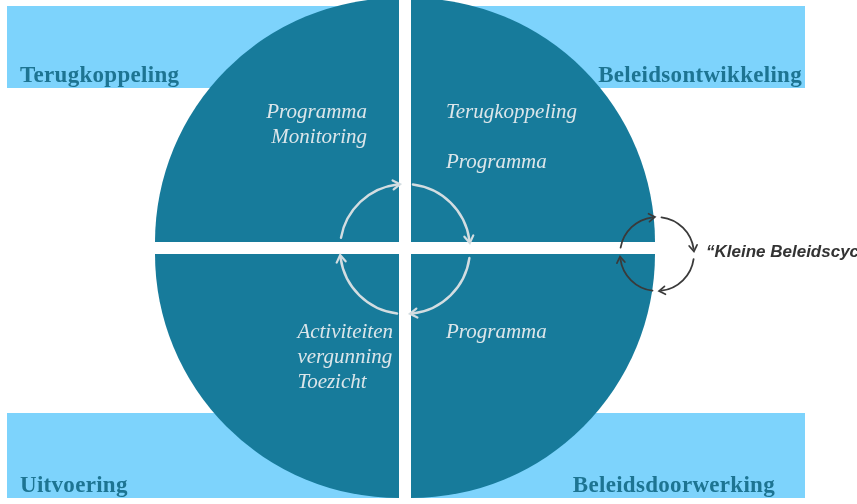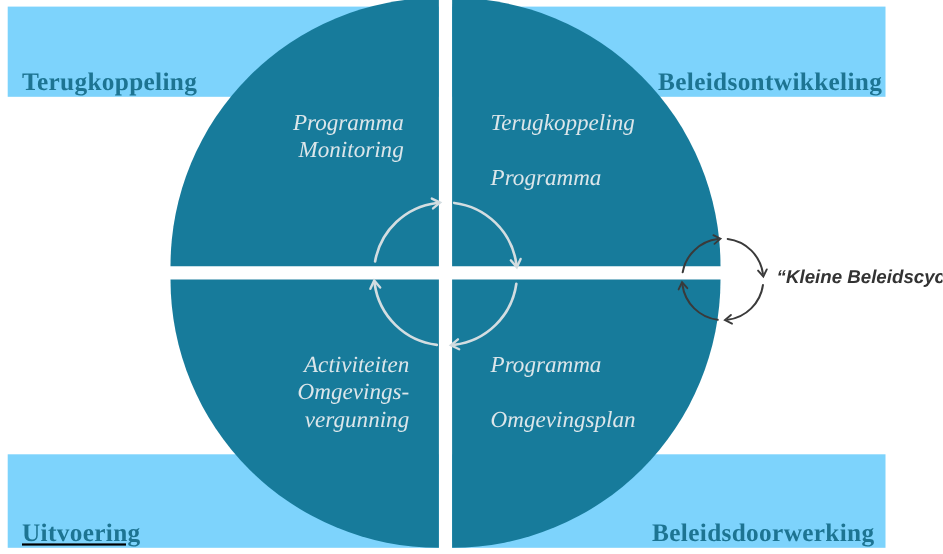--- a/index.html
+++ b/index.html
@@ -13,43 +13,43 @@
   }
   .bar {
     position: absolute;
     background: #7dd3fc;
     display: flex;
     align-items: flex-end;
     box-sizing: border-box;
   }
   .bar.tl { left: 7px;   top: 6px;   width: 392px; height: 82px; padding-left: 13px; }
   .bar.tr { left: 411px; top: 6px;   width: 394px; height: 82px; justify-content: flex-end; padding-right: 3px; }
-  .bar.bl { left: 7px;   top: 413px; width: 392px; height: 85px; padding-left: 13px; text-decoration: underline; }
-  .bar.br { left: 411px; top: 413px; width: 394px; height: 85px; justify-content: flex-end; padding-right: 10px; }
+  .bar.bl { left: 7px;   top: 413px; width: 392px; height: 85px; padding-left: 13px; }
+  .bar.br { left: 411px; top: 413px; width: 394px; height: 85px; justify-content: flex-end; padding-right: 30px; }
   .bar-label {
     font-family: "Liberation Serif", serif;
     font-weight: 700;
     font-size: 23px;
     color: #1d7492;
     letter-spacing: 0.3px;
     white-space: nowrap;
   }
   svg.diagram { position: absolute; left: 0; top: 0; }
   .qtext {
     position: absolute;
     font-family: "Liberation Serif", serif;
     font-style: italic;
     font-size: 21px;
     color: #dce6ea;
     z-index: 3;
   }
   .qtext .line { line-height: 25px; white-space: nowrap; }
   .q-tl { top: 99px;  right: 490px; text-align: right; }
   .q-tr { top: 99px;  left: 446px; }
-  .q-bl { top: 319px; right: 485px; text-align: right; }
+  .q-bl { top: 319px; right: 464px; }
   .q-br { top: 319px; left: 446px; }
   .spread .line + .line { margin-top: 25px; }
   .annotation {
     position: absolute;
     left: 706px;
     top: 242px;
     font-family: "Liberation Sans", sans-serif;
     font-weight: 700;
     font-style: italic;
     font-size: 17px;
@@ -116,24 +116,23 @@
     <div class="line">Monitoring</div>
   </div>
 
   <div class="qtext q-tr spread">
     <div class="line">Terugkoppeling</div>
     <div class="line">Programma</div>
   </div>
 
   <div class="qtext q-bl">
     <div class="line">Activiteiten</div>
-    <div class="line">Omgevings-</div>
     <div class="line">vergunning</div>
+    <div class="line">Toezicht</div>
   </div>
 
   <div class="qtext q-br spread">
     <div class="line">Programma</div>
-    <div class="line">Omgevingsplan</div>
   </div>
 
   <div class="annotation">“Kleine Beleidscyclus</div>
 
 </div>
 
 </body></html>

